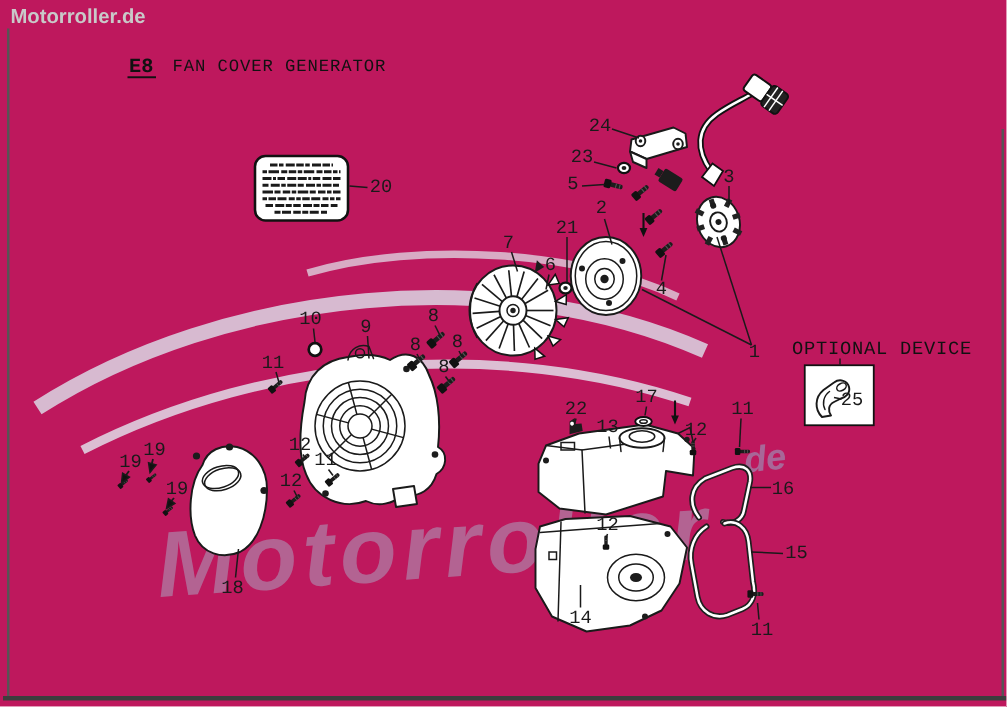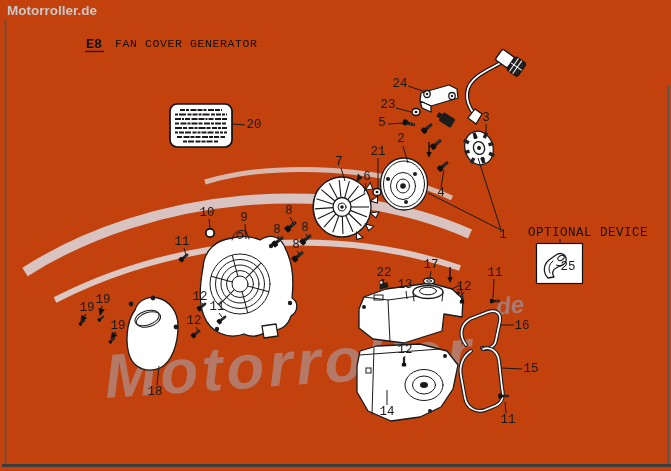--- a/index.html
+++ b/index.html
@@ -1,16 +1,16 @@
 <!DOCTYPE html>
 <html><head>
 <meta charset="utf-8">
 <style>
   html,body{margin:0;padding:0;background:#ffffff;}
-  .page{position:relative;width:671px;height:471px;background:#c2410c;overflow:hidden;
+  .page{position:relative;width:671px;height:471px;background:#be185d;overflow:hidden;
         font-family:"Liberation Mono","DejaVu Sans Mono",monospace;}
   svg{display:block}
   .callout{font:12.5px "Liberation Mono","DejaVu Sans Mono",monospace;fill:#1a1a1a;}
   .title-code{font:700 13.5px "Liberation Mono","DejaVu Sans Mono",monospace;fill:#111;}
   .title-text{font:11.5px "Liberation Mono","DejaVu Sans Mono",monospace;letter-spacing:.6px;fill:#111;}
   .opt-text{font:12.5px "Liberation Mono","DejaVu Sans Mono",monospace;letter-spacing:.5px;fill:#111;}
   .wm-top{font:700 13.5px "Liberation Sans","DejaVu Sans",sans-serif;fill:#c9c9c9;}
   .wm-big{font:italic 700 62px "Liberation Sans","DejaVu Sans",sans-serif;fill:rgba(168,182,205,0.48);letter-spacing:4px;}
   .wm-de{font:italic 700 24px "Liberation Sans","DejaVu Sans",sans-serif;fill:rgba(150,170,200,0.55);}
   .ln{stroke:#1a1a1a;stroke-width:1;fill:none;}

